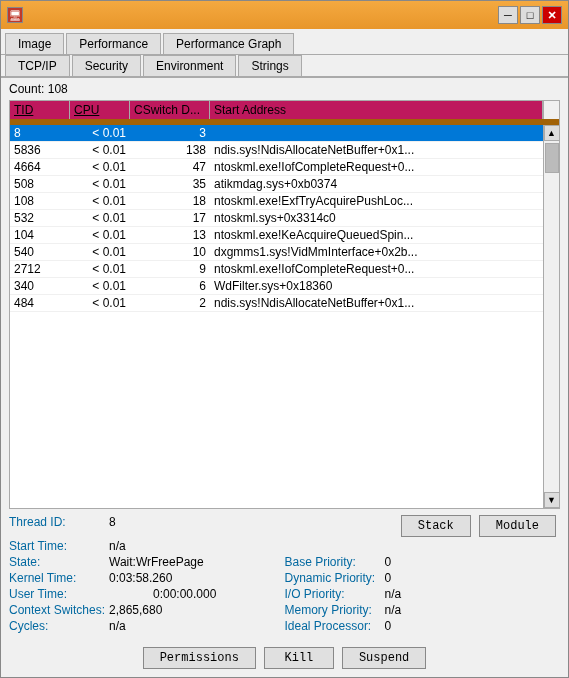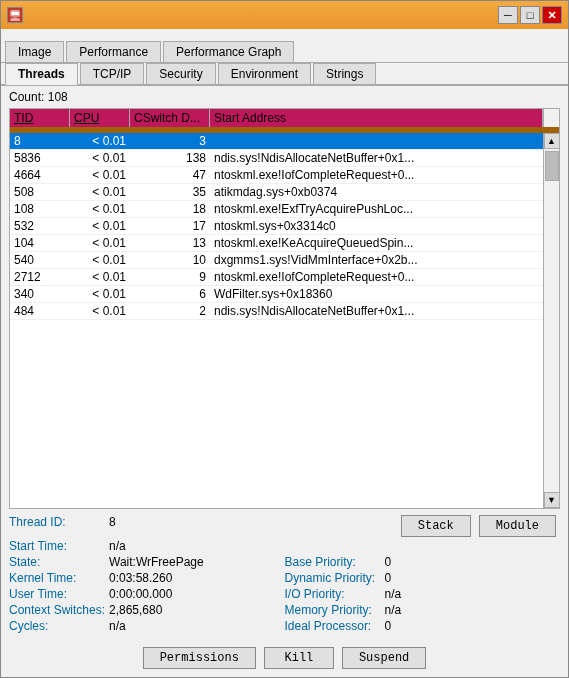--- a/index.html
+++ b/index.html
@@ -66,21 +66,21 @@
     }
     .tb-btn.close {
       background: #cc0000;
       color: #fff;
       font-weight: bold;
     }
     .tabs-row1 {
       display: flex;
       background: #f0f0f0;
       border-bottom: 1px solid #aaa;
-      padding-top: 12px;
+      padding-top: 4px;
       padding-left: 4px;
       flex-shrink: 0;
     }
     .tabs-row2 {
       display: flex;
       background: #f0f0f0;
       border-bottom: 2px solid #aaa;
       padding-left: 4px;
       flex-shrink: 0;
     }
@@ -227,21 +227,20 @@
     </div>
   </div>
 
   <div class="tabs-row1">
     <div class="tab">Image</div>
     <div class="tab">Performance</div>
     <div class="tab">Performance Graph</div>
   </div>
 
   <div class="tabs-row2">
-    <div class="tab active">Threads</div>
     <div class="tab">TCP/IP</div>
     <div class="tab">Security</div>
     <div class="tab">Environment</div>
     <div class="tab">Strings</div>
   </div>
 
   <div class="count-bar">
     <span>Count:</span>
     <span>108</span>
   </div>
@@ -361,21 +360,21 @@
       <div style="flex:1; display:flex;">
         <span class="detail-label">Kernel Time:</span>
         <span class="detail-value">0:03:58.260</span>
       </div>
       <div style="flex:1; display:flex;">
         <span class="detail-label">Dynamic Priority:</span>
         <span class="detail-value">0</span>
       </div>
     </div>
     <div style="display:flex; margin-bottom:2px;">
-      <div style="flex:1; display:flex;">
+      <div style="flex:1; display:flex;gap:44px;">
         <span class="detail-label">User Time:</span>
         <span class="detail-value">0:00:00.000</span>
       </div>
       <div style="flex:1; display:flex;">
         <span class="detail-label">I/O Priority:</span>
         <span class="detail-value">n/a</span>
       </div>
     </div>
     <div style="display:flex; margin-bottom:2px;">
       <div style="flex:1; display:flex;">

